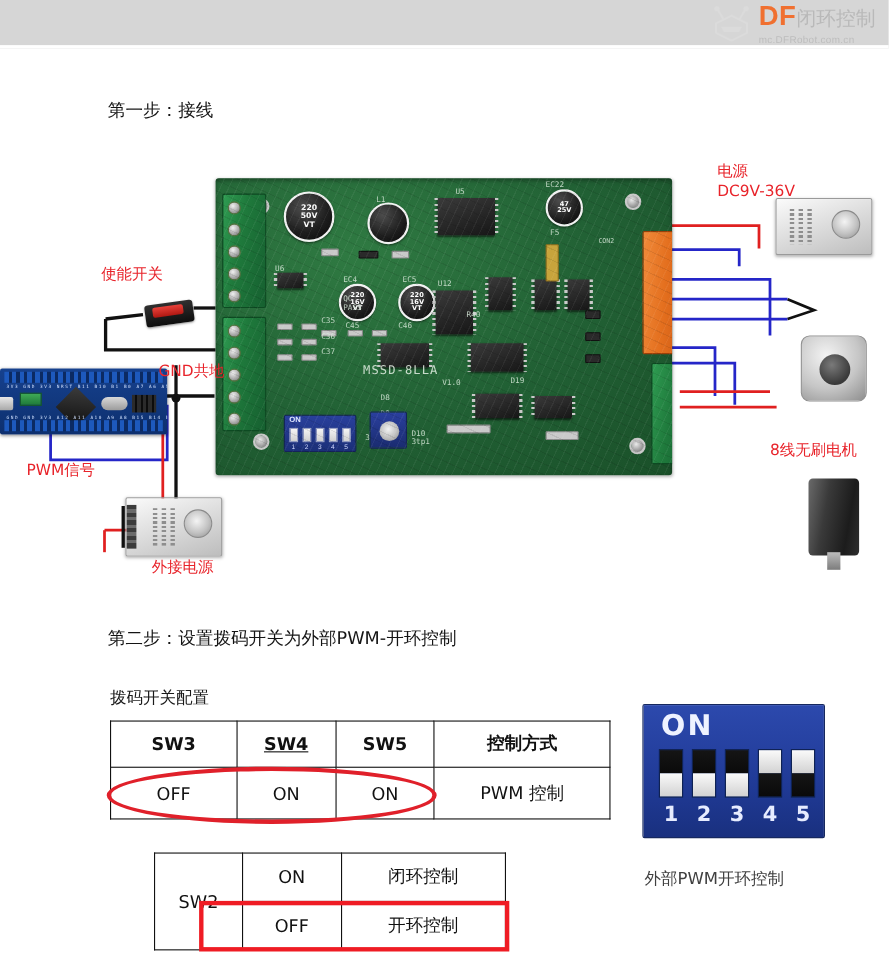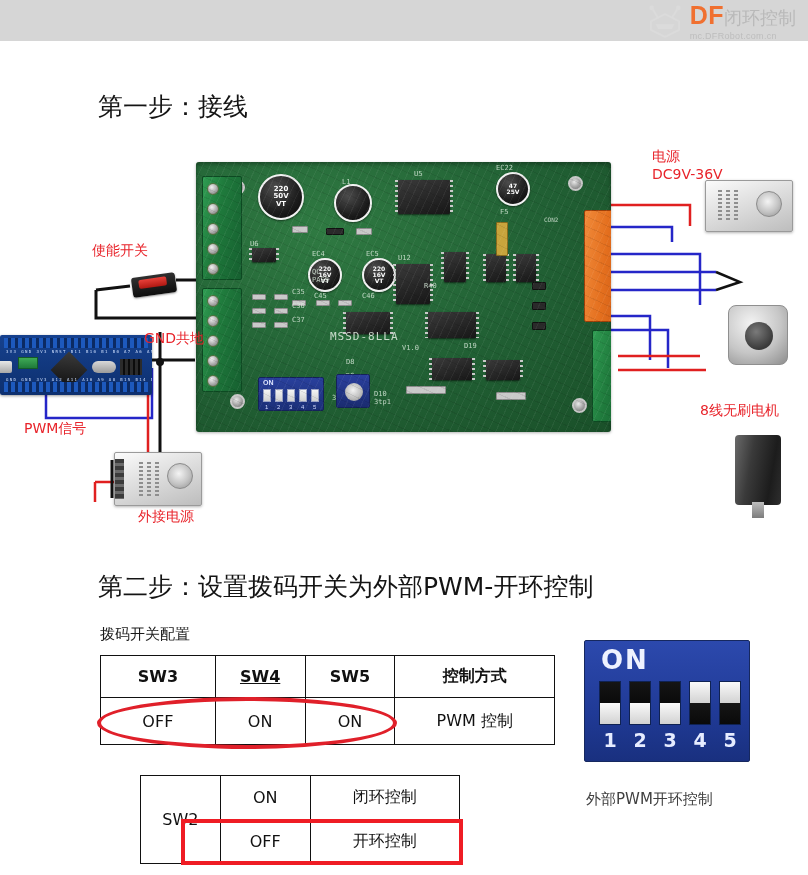--- a/index.html
+++ b/index.html
@@ -32,21 +32,21 @@
   .logo-mark { width: 38px; height: 36px; opacity: .85; }
   .logo-text { display: flex; flex-direction: column; line-height: 1; }
   .logo-row { display: flex; align-items: baseline; }
   .logo-df { font-size: 25px; font-weight: bold; color: #f07030; letter-spacing: .5px; }
   .logo-cn { font-size: 18px; color: #b9b9b9; font-family: "DejaVu Sans", sans-serif; }
   .logo-url { font-size: 9px; color: #bdbdbd; margin-top: 4px; letter-spacing: .3px; }
 
   
   .step-label {
     position: absolute;
-    font-size: 25px; color: #141414;
+    font-size: 16px; color: #141414;
     font-family: "DejaVu Sans", sans-serif;
     white-space: nowrap;
   }
   .step1 { left: 98px; top: 90px; }
   .step2 { left: 98px; top: 570px; }
   .u-line { text-underline-offset: 3px; }
 
   .small-head {
     position: absolute;
     left: 100px; top: 625px;

